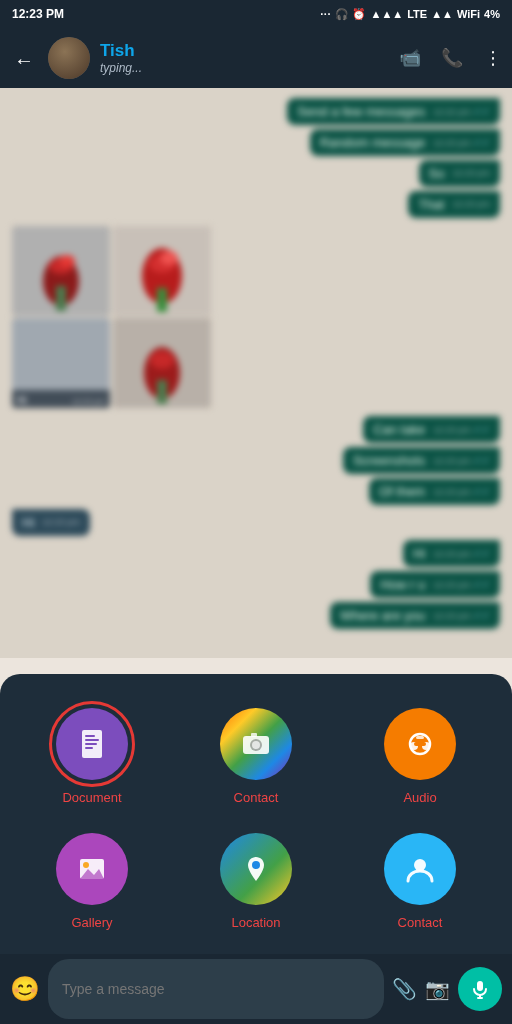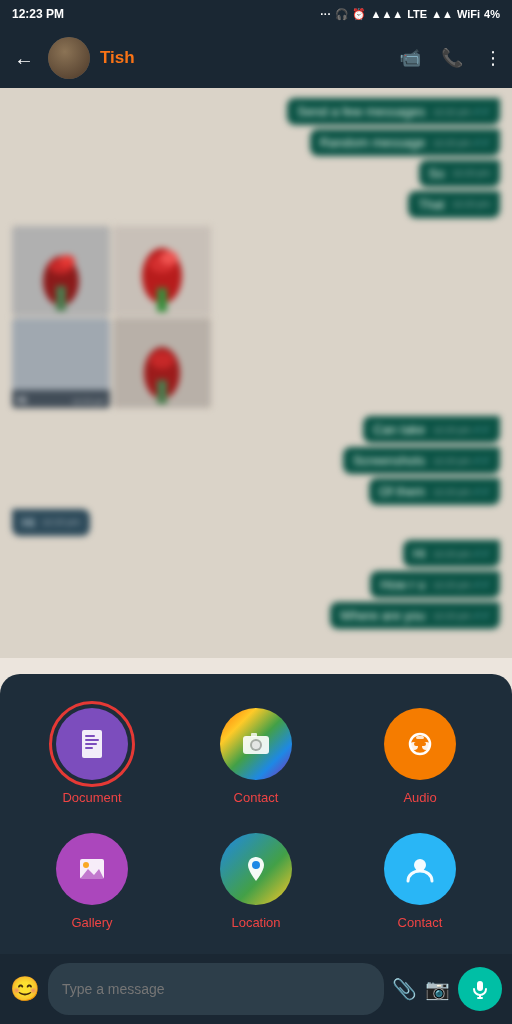--- a/index.html
+++ b/index.html
@@ -56,21 +56,21 @@
       justify-content: center;
       flex-shrink: 0;
     }
     .avatar-inner {
       width: 100%;
       height: 100%;
       background: radial-gradient(circle at 40% 35%, #8b7355, #4a3728);
       border-radius: 50%;
     }
     .contact-info { flex: 1; }
-    .contact-name { color: #f97316; font-size: 17px; font-weight: 600; }
+    .contact-name { color: #0ea5e9; font-size: 17px; font-weight: 600; }
     .contact-status { color: #adbac7; font-size: 12px; font-style: italic; }
     .header-actions { display: flex; align-items: center; gap: 20px; color: white; }
     .header-icon { font-size: 18px; cursor: pointer; }
 
     
     .chat-area {
       width: 100%;
       height: 570px;
       background: #e0d6c8;
       background-image:
@@ -212,21 +212,21 @@
       gap: 8px;
     }
     .emoji-btn {
       color: #8899a6;
       font-size: 24px;
       cursor: pointer;
       flex-shrink: 0;
     }
     .message-input {
       flex: 1;
-      height: 52px;
+      height: 60px;
       background: #2d3e4a;
       border: none;
       border-radius: 21px;
       padding: 16px 14px;
       color: #8899a6;
       font-size: 14px;
       outline: none;
     }
     .attach-btn {
       color: #8899a6;
@@ -271,20 +271,21 @@
   </div>
 </div>
 
 <div class="header">
   <div class="back-btn">←</div>
   <div class="avatar">
     <div class="avatar-inner"></div>
   </div>
   <div class="contact-info">
     <div class="contact-name">Tish</div>
+    <div class="contact-status">typing...</div>
   </div>
   <div class="header-actions">
     <span class="header-icon">📹</span>
     <span class="header-icon">📞</span>
     <span class="header-icon">⋮</span>
   </div>
 </div>
 
 <div class="chat-area">
   <div class="chat-bg"></div>

